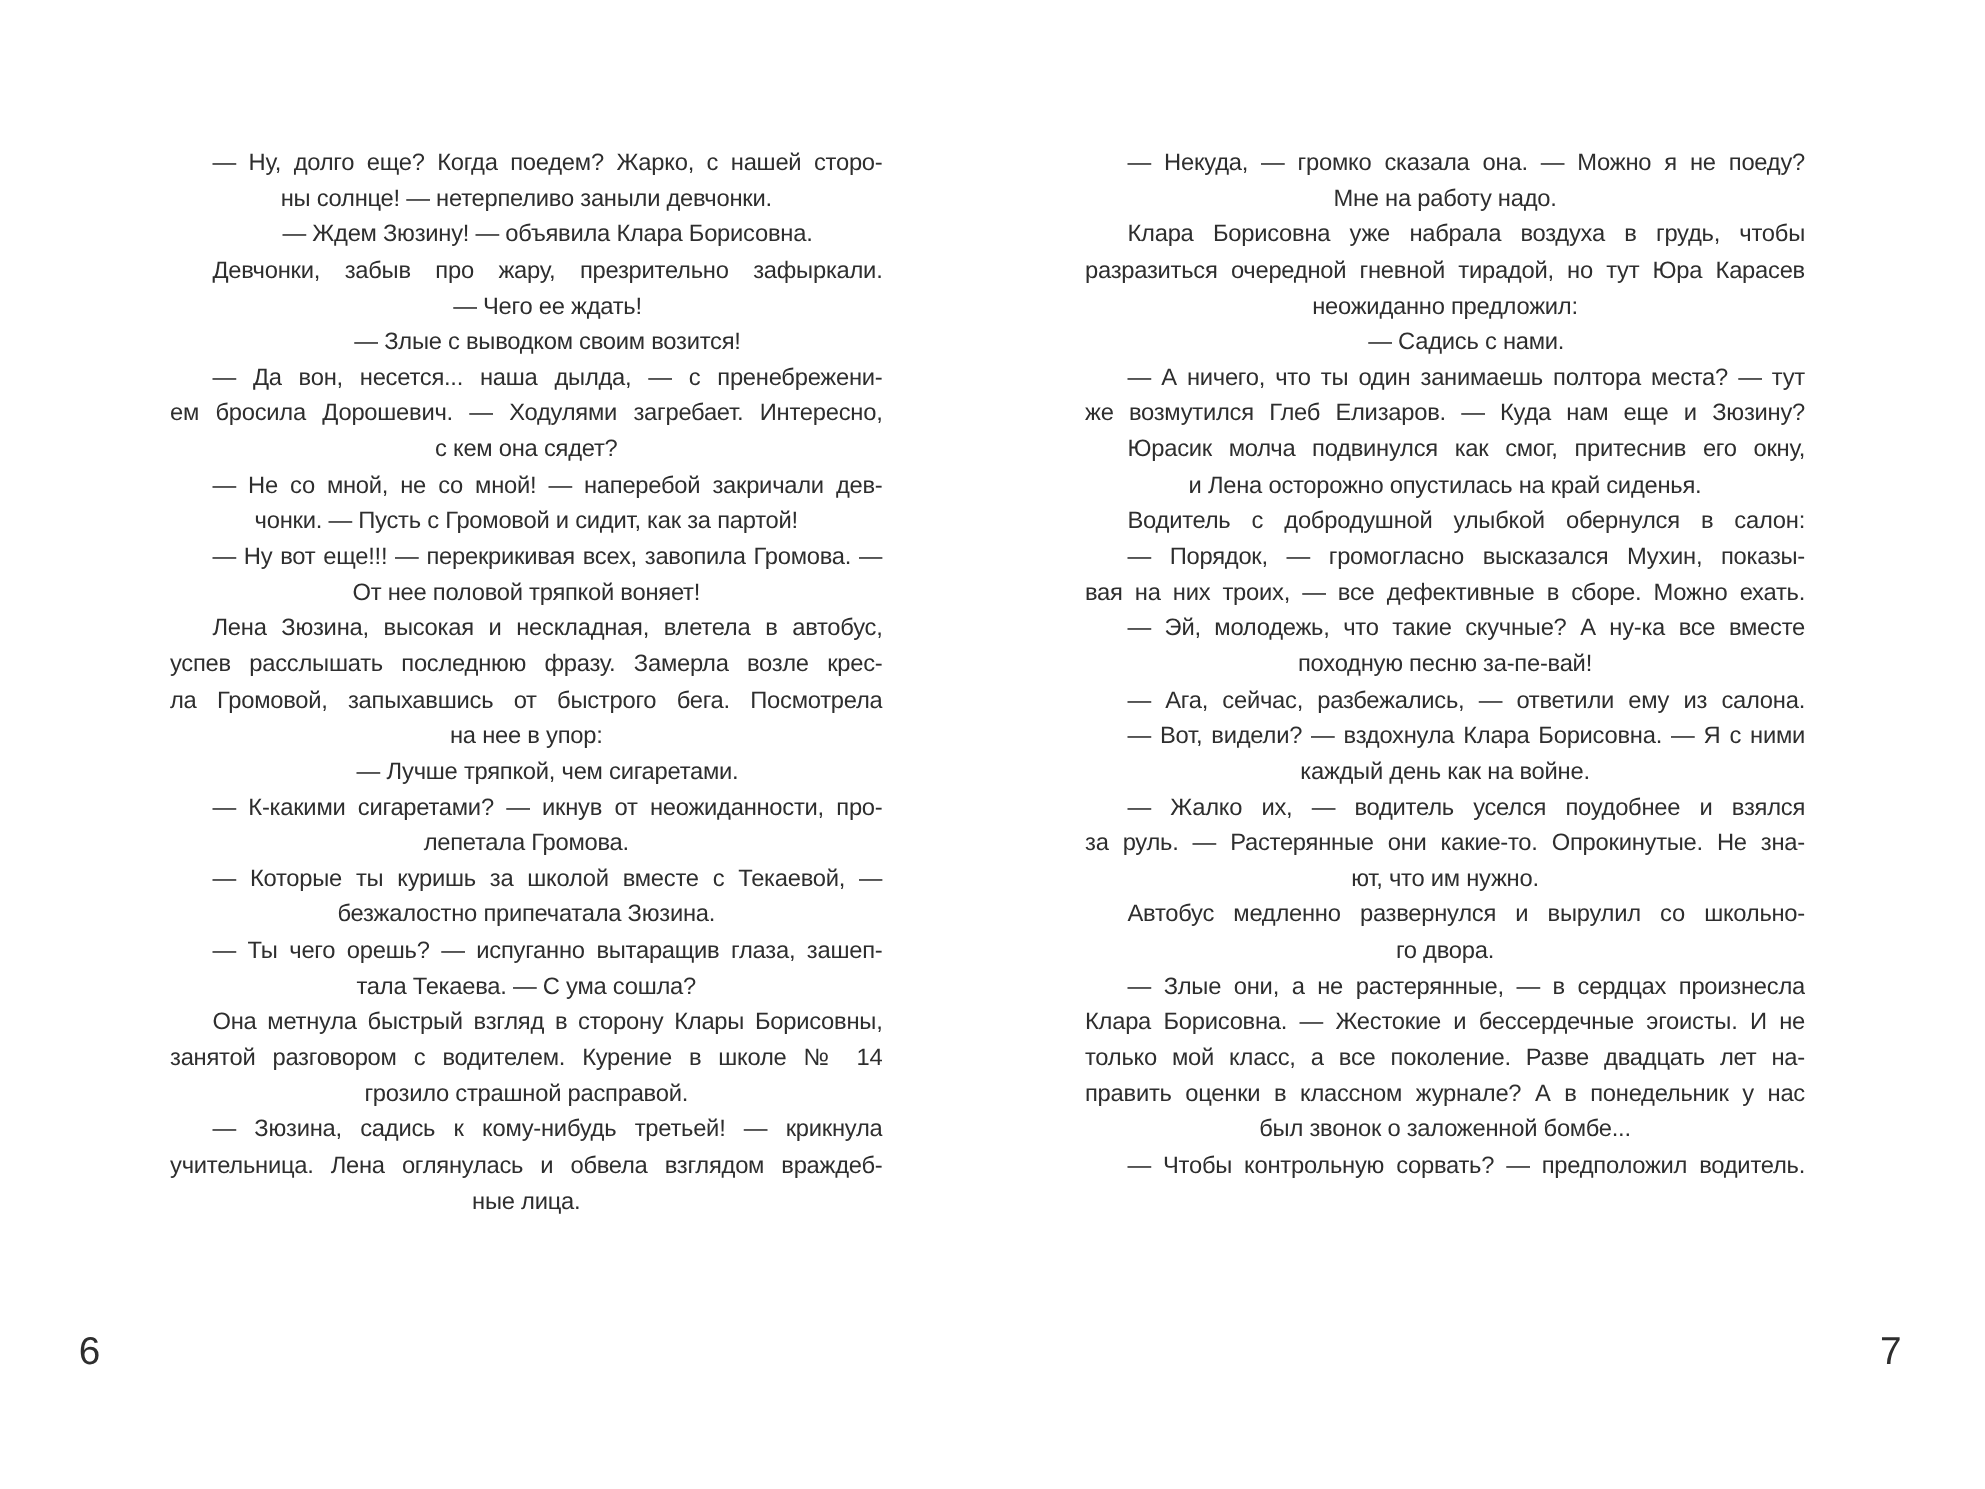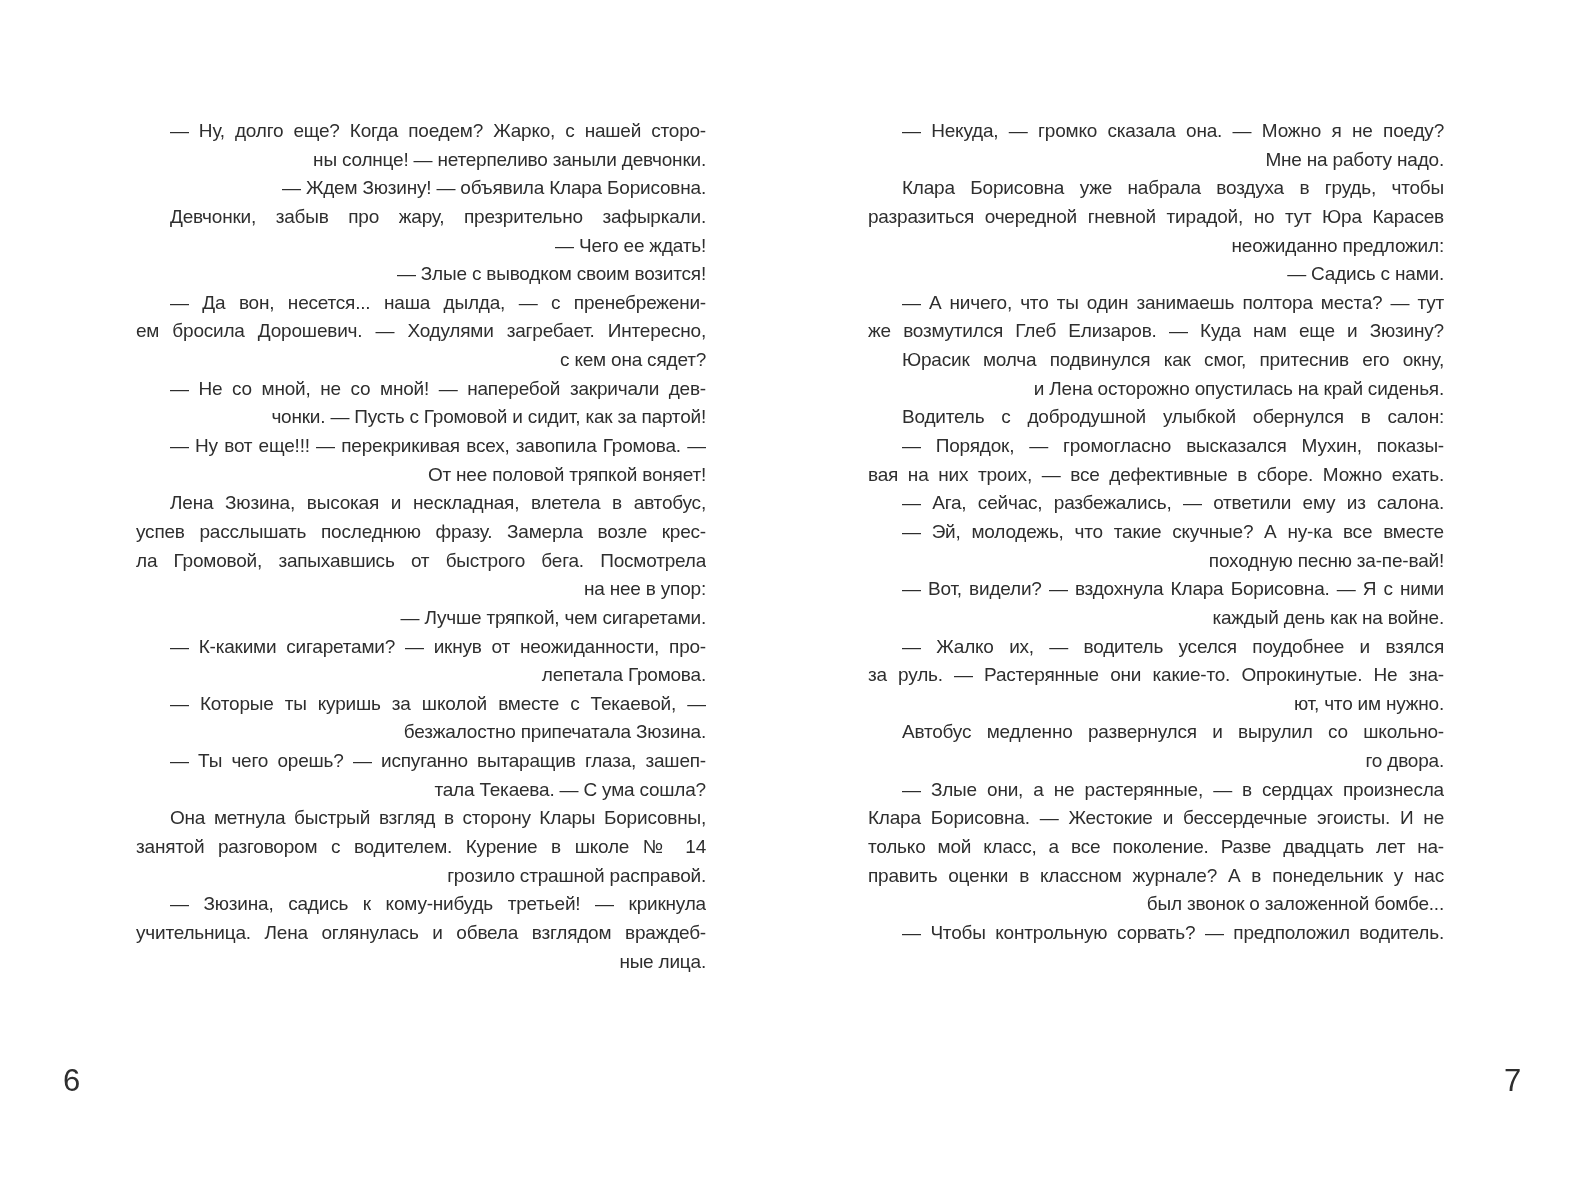--- a/index.html
+++ b/index.html
@@ -24,21 +24,21 @@
     line-height: 28.65px;
     letter-spacing: -0.2px;
     color: #2e2e2e;
   }
   .text-col.left  { left: 136px; width: 570px; }
   .text-col.right { left: 868px; width: 576px; }
   .para { margin: 0; padding: 0; }
   .line {
     height: 28.65px;
     overflow: hidden;
-    text-align: right;
+    text-align: center;
     white-space: normal;
   }
   .line.just {
     text-align: justify;
     text-align-last: justify;
   }
   .line.first { text-indent: 34px; }
   .pagenum {
     position: absolute;
     top: 1064px;
@@ -137,25 +137,25 @@
         <div class="line">и Лена осторожно опустилась на край сиденья.</div>
       </div>
       <div class="para">
         <div class="line just first">Водитель с добродушной улыбкой обернулся в салон:</div>
       </div>
       <div class="para">
         <div class="line just first">— Порядок, — громогласно высказался Мухин, показы-</div>
         <div class="line just">вая на них троих, — все дефективные в сборе. Можно ехать.</div>
       </div>
       <div class="para">
-        <div class="line just first">— Ага, сейчас, разбежались, — ответили ему из салона.</div>
+        <div class="line just first">— Эй, молодежь, что такие скучные? А ну-ка все вместе</div>
+        <div class="line">походную песню за-пе-вай!</div>
       </div>
       <div class="para">
-        <div class="line just first">— Эй, молодежь, что такие скучные? А ну-ка все вместе</div>
-        <div class="line">походную песню за-пе-вай!</div>
+        <div class="line just first">— Ага, сейчас, разбежались, — ответили ему из салона.</div>
       </div>
       <div class="para">
         <div class="line just first">— Вот, видели? — вздохнула Клара Борисовна. — Я с ними</div>
         <div class="line">каждый день как на войне.</div>
       </div>
       <div class="para">
         <div class="line just first">— Жалко их, — водитель уселся поудобнее и взялся</div>
         <div class="line just">за руль. — Растерянные они какие-то. Опрокинутые. Не зна-</div>
         <div class="line">ют, что им нужно.</div>
       </div>

